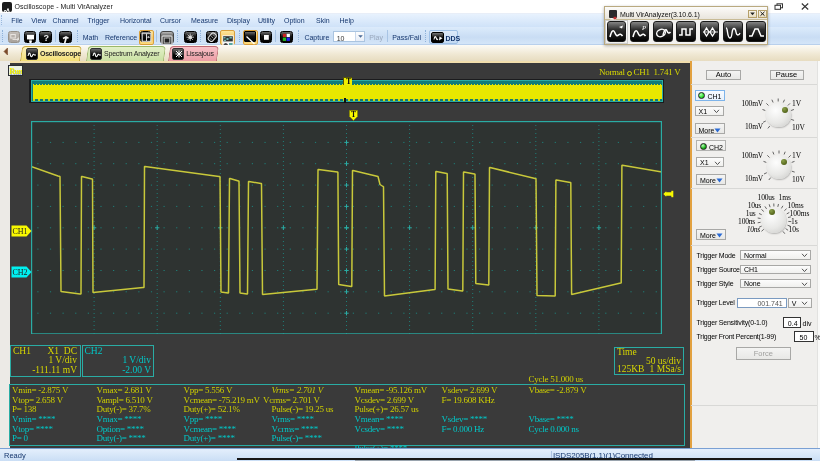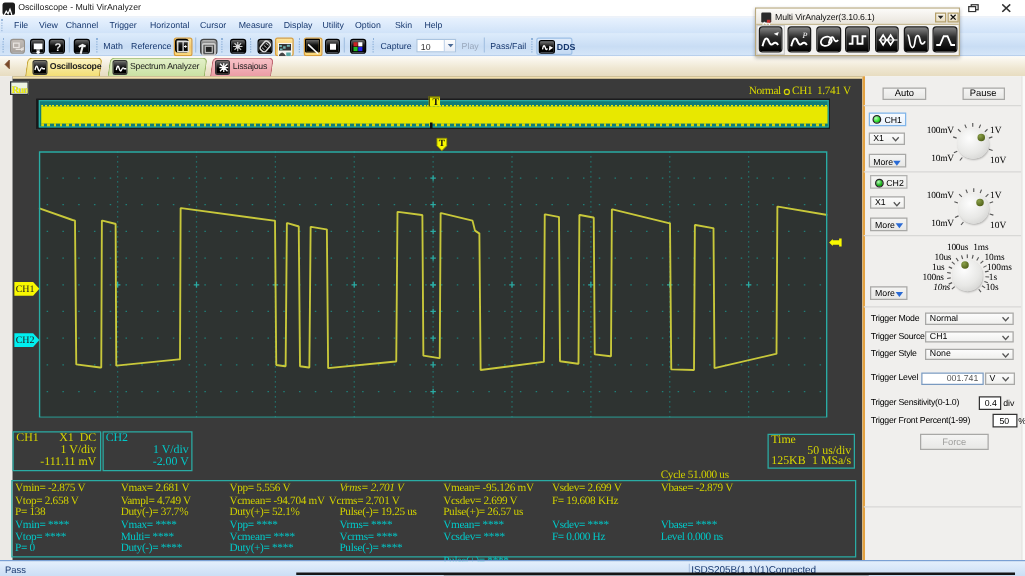--- a/index.html
+++ b/index.html
@@ -272,45 +272,45 @@
 
 <div class="abs" style="left:9px;top:384px;width:676px;height:62px;border:1px solid #2aaca4;"></div>
 <div class="txt ser" style="left:12px;top:385.8px;font-size:9px;letter-spacing:-0.25px;color:#cfcf00;">Vmin= -2.875 V</div>
 <div class="txt ser" style="left:96.5px;top:385.8px;font-size:9px;letter-spacing:-0.25px;color:#cfcf00;">Vmax= 2.681 V</div>
 <div class="txt ser" style="left:183.5px;top:385.8px;font-size:9px;letter-spacing:-0.25px;color:#cfcf00;">Vpp= 5.556 V</div>
 <div class="txt ser" style="left:271.5px;top:385.8px;font-size:9px;letter-spacing:-0.25px;color:#cfcf00;font-style:italic;">Vrms= 2.701 V</div>
 <div class="txt ser" style="left:354.5px;top:385.8px;font-size:9px;letter-spacing:-0.25px;color:#cfcf00;">Vmean= -95.126 mV</div>
 <div class="txt ser" style="left:441.5px;top:385.8px;font-size:9px;letter-spacing:-0.25px;color:#cfcf00;">Vsdev= 2.699 V</div>
 <div class="txt ser" style="left:528.5px;top:385.8px;font-size:9px;letter-spacing:-0.25px;color:#cfcf00;">Vbase= -2.879 V</div>
 <div class="txt ser" style="left:12px;top:395.5px;font-size:9px;letter-spacing:-0.25px;color:#cfcf00;">Vtop= 2.658 V</div>
-<div class="txt ser" style="left:96.5px;top:395.5px;font-size:9px;letter-spacing:-0.25px;color:#cfcf00;">Vampl= 4.749 V</div>
-<div class="txt ser" style="left:183.5px;top:395.5px;font-size:9px;letter-spacing:-0.25px;color:#cfcf00;">Vcmean= -94.704 mV</div>
+<div class="txt ser" style="left:96.5px;top:395.5px;font-size:9px;letter-spacing:-0.25px;color:#cfcf00;">Vampl= 6.510 V</div>
+<div class="txt ser" style="left:183.5px;top:395.5px;font-size:9px;letter-spacing:-0.25px;color:#cfcf00;">Vcmean= -75.219 mV</div>
 <div class="txt ser" style="left:263px;top:395.5px;font-size:9px;letter-spacing:-0.25px;color:#cfcf00;">Vcrms= 2.701 V</div>
 <div class="txt ser" style="left:354.5px;top:395.5px;font-size:9px;letter-spacing:-0.25px;color:#cfcf00;">Vcsdev= 2.699 V</div>
 <div class="txt ser" style="left:441.5px;top:395.5px;font-size:9px;letter-spacing:-0.25px;color:#cfcf00;">F= 19.608 KHz</div>
 <div class="txt ser" style="left:528.5px;top:375px;font-size:9px;letter-spacing:-0.25px;color:#cfcf00;">Cycle 51.000 us</div>
 <div class="txt ser" style="left:12px;top:405.2px;font-size:9px;letter-spacing:-0.25px;color:#cfcf00;">P= 138</div>
 <div class="txt ser" style="left:96.5px;top:405.2px;font-size:9px;letter-spacing:-0.25px;color:#cfcf00;">Duty(-)= 37.7%</div>
 <div class="txt ser" style="left:183.5px;top:405.2px;font-size:9px;letter-spacing:-0.25px;color:#cfcf00;">Duty(+)= 52.1%</div>
 <div class="txt ser" style="left:271.5px;top:405.2px;font-size:9px;letter-spacing:-0.25px;color:#cfcf00;">Pulse(-)= 19.25 us</div>
 <div class="txt ser" style="left:354.5px;top:405.2px;font-size:9px;letter-spacing:-0.25px;color:#cfcf00;">Pulse(+)= 26.57 us</div>
 <div class="txt ser" style="left:12px;top:414.9px;font-size:9px;letter-spacing:-0.25px;color:#00c8c8;">Vmin= ****</div>
 <div class="txt ser" style="left:96.5px;top:414.9px;font-size:9px;letter-spacing:-0.25px;color:#00c8c8;">Vmax= ****</div>
 <div class="txt ser" style="left:183.5px;top:414.9px;font-size:9px;letter-spacing:-0.25px;color:#00c8c8;">Vpp= ****</div>
 <div class="txt ser" style="left:271.5px;top:414.9px;font-size:9px;letter-spacing:-0.25px;color:#00c8c8;">Vrms= ****</div>
 <div class="txt ser" style="left:354.5px;top:414.9px;font-size:9px;letter-spacing:-0.25px;color:#00c8c8;">Vmean= ****</div>
 <div class="txt ser" style="left:441.5px;top:414.9px;font-size:9px;letter-spacing:-0.25px;color:#00c8c8;">Vsdev= ****</div>
 <div class="txt ser" style="left:528.5px;top:414.9px;font-size:9px;letter-spacing:-0.25px;color:#00c8c8;">Vbase= ****</div>
 <div class="txt ser" style="left:12px;top:424.6px;font-size:9px;letter-spacing:-0.25px;color:#00c8c8;">Vtop= ****</div>
-<div class="txt ser" style="left:96.5px;top:424.6px;font-size:9px;letter-spacing:-0.25px;color:#00c8c8;">Multi= ****</div>
+<div class="txt ser" style="left:96.5px;top:424.6px;font-size:9px;letter-spacing:-0.25px;color:#00c8c8;">Option= ****</div>
 <div class="txt ser" style="left:183.5px;top:424.6px;font-size:9px;letter-spacing:-0.25px;color:#00c8c8;">Vcmean= ****</div>
 <div class="txt ser" style="left:271.5px;top:424.6px;font-size:9px;letter-spacing:-0.25px;color:#00c8c8;">Vcrms= ****</div>
 <div class="txt ser" style="left:354.5px;top:424.6px;font-size:9px;letter-spacing:-0.25px;color:#00c8c8;">Vcsdev= ****</div>
 <div class="txt ser" style="left:441.5px;top:424.6px;font-size:9px;letter-spacing:-0.25px;color:#00c8c8;">F= 0.000 Hz</div>
-<div class="txt ser" style="left:528.5px;top:424.6px;font-size:9px;letter-spacing:-0.25px;color:#00c8c8;">Level 0.000 ns</div>
+<div class="txt ser" style="left:528.5px;top:424.6px;font-size:9px;letter-spacing:-0.25px;color:#00c8c8;">Cycle 0.000 ns</div>
 <div class="txt ser" style="left:12px;top:434.3px;font-size:9px;letter-spacing:-0.25px;color:#00c8c8;">P= 0</div>
 <div class="txt ser" style="left:96.5px;top:434.3px;font-size:9px;letter-spacing:-0.25px;color:#00c8c8;">Duty(-)= ****</div>
 <div class="txt ser" style="left:183.5px;top:434.3px;font-size:9px;letter-spacing:-0.25px;color:#00c8c8;">Duty(+)= ****</div>
 <div class="txt ser" style="left:271.5px;top:434.3px;font-size:9px;letter-spacing:-0.25px;color:#00c8c8;">Pulse(-)= ****</div>
 <div class="txt ser" style="left:354.5px;top:434.3px;font-size:9px;letter-spacing:-0.25px;color:#00c8c8;margin-top:10px;">Pulse(+)= ****</div>
 <div class="abs" style="left:691px;top:84px;width:129px;height:1px;background:#d8d8d6;"></div>
 <div class="abs" style="left:691px;top:136.5px;width:129px;height:1px;background:#d8d8d6;"></div>
 <div class="abs" style="left:691px;top:188px;width:129px;height:1px;background:#d8d8d6;"></div>
 <div class="abs" style="left:691px;top:244.5px;width:129px;height:1px;background:#d8d8d6;"></div>
 <div class="abs" style="left:691px;top:405.2px;width:129px;height:1px;background:#d8d8d6;"></div>
@@ -460,21 +460,21 @@
     </div>
 <div class="txt" style="left:802.5px;top:319.5px;font-size:7px;color:#000;">div</div>
 <div class="txt" style="left:696.5px;top:332.5px;font-size:7px;letter-spacing:-0.2px;color:#000;">Trigger Front Percent(1-99)</div>
 <div class="abs" style="left:794px;top:331px;width:19.5px;height:11px;background:#fff;border:1px solid #333;">
 <div class="txt" style="left:4.5px;top:2px;font-size:7px;color:#000;">50</div>
     </div>
 <div class="txt" style="left:814.5px;top:333.5px;font-size:7px;color:#000;">%</div>
 <div class="abs" style="left:735.6px;top:347px;width:55.5px;height:13px;background:linear-gradient(#f4f4f3,#e8e8e6);border:1px solid #a8a8a6;text-align:center;font-size:7.5px;color:#a0a09e;line-height:11px;">Force</div>
 
 <div class="abs" style="left:0;top:448px;width:820px;height:13px;background:linear-gradient(#e4effc,#cadef5);border-top:1.5px solid #7aa0d4;"></div>
-<div class="txt" style="left:4px;top:451.5px;font-size:7.5px;color:#16376e;">Pass</div>
+<div class="txt" style="left:4px;top:451.5px;font-size:7.5px;color:#16376e;">Ready</div>
 <div class="txt" style="left:553px;top:451.5px;font-size:8px;letter-spacing:-0.1px;color:#16376e;">ISDS205B(1.1)(1)Connected</div>
 <div class="abs" style="left:550.5px;top:450.5px;width:1px;height:10px;background:#aec4e2;"></div>
 <div class="abs" style="left:237px;top:458.2px;width:575px;height:2.3px;background:#161616;"></div>
 <div class="abs" style="left:355px;top:460.2px;width:340px;height:0.8px;background:#9aa4ae;"></div>
 
 <div class="abs" style="left:604px;top:6px;width:164px;height:39px;background:#f2f1ef;border:1px solid #b9a97f;box-shadow:0 1px 3px rgba(0,0,0,0.3);">
  <div class="abs" style="left:0;top:0;width:162px;height:12.5px;background:linear-gradient(#fcfbf9,#e9e5dc);border-bottom:1px solid #c8bb95;"></div>
  <div class="abs" style="left:3.5px;top:2.5px;width:8px;height:8px;background:#2a2a2a;border-radius:1px;">
    <svg width="8" height="8" viewBox="0 0 8 8">
           <path d="M1 5.5 L2.5 2.5 L4 4.5 L5.5 2 L7 5.5" stroke="#fff" stroke-width="0.8" fill="none"></path>

